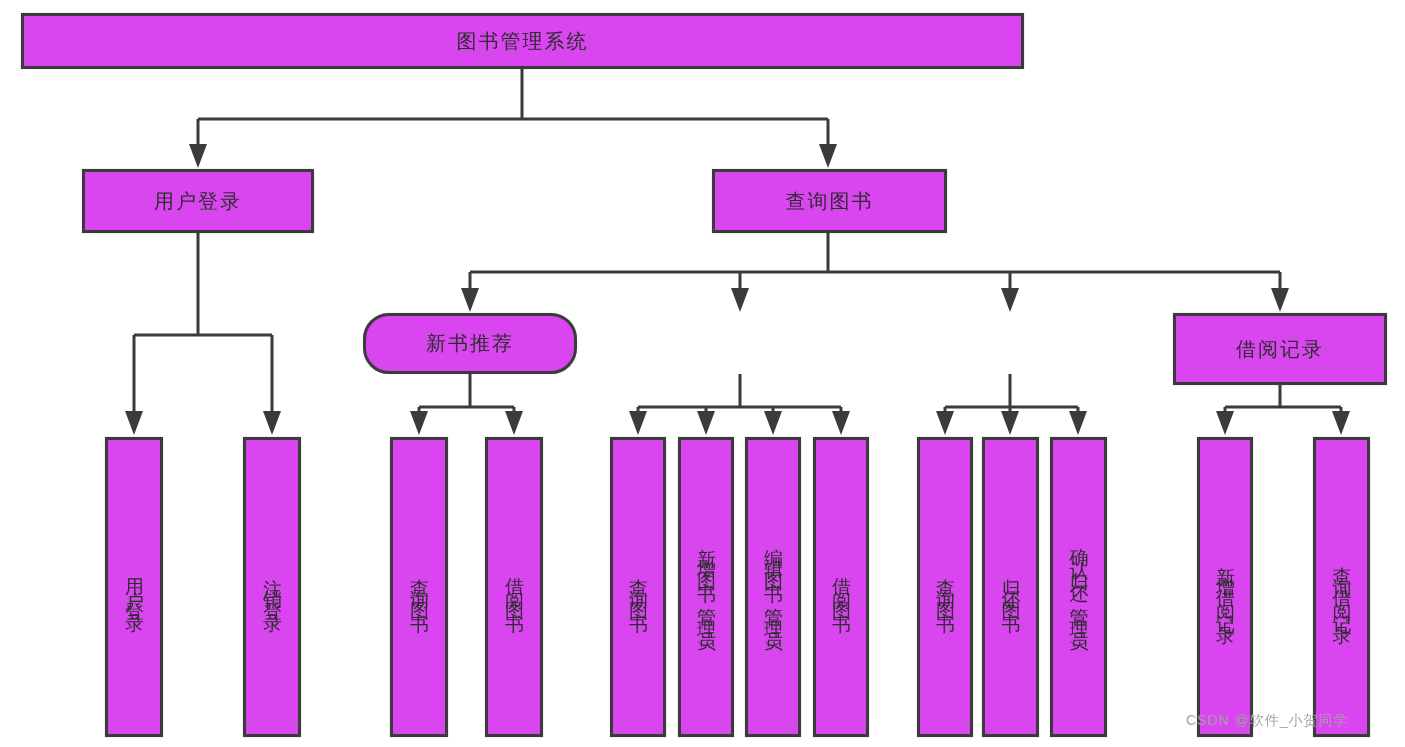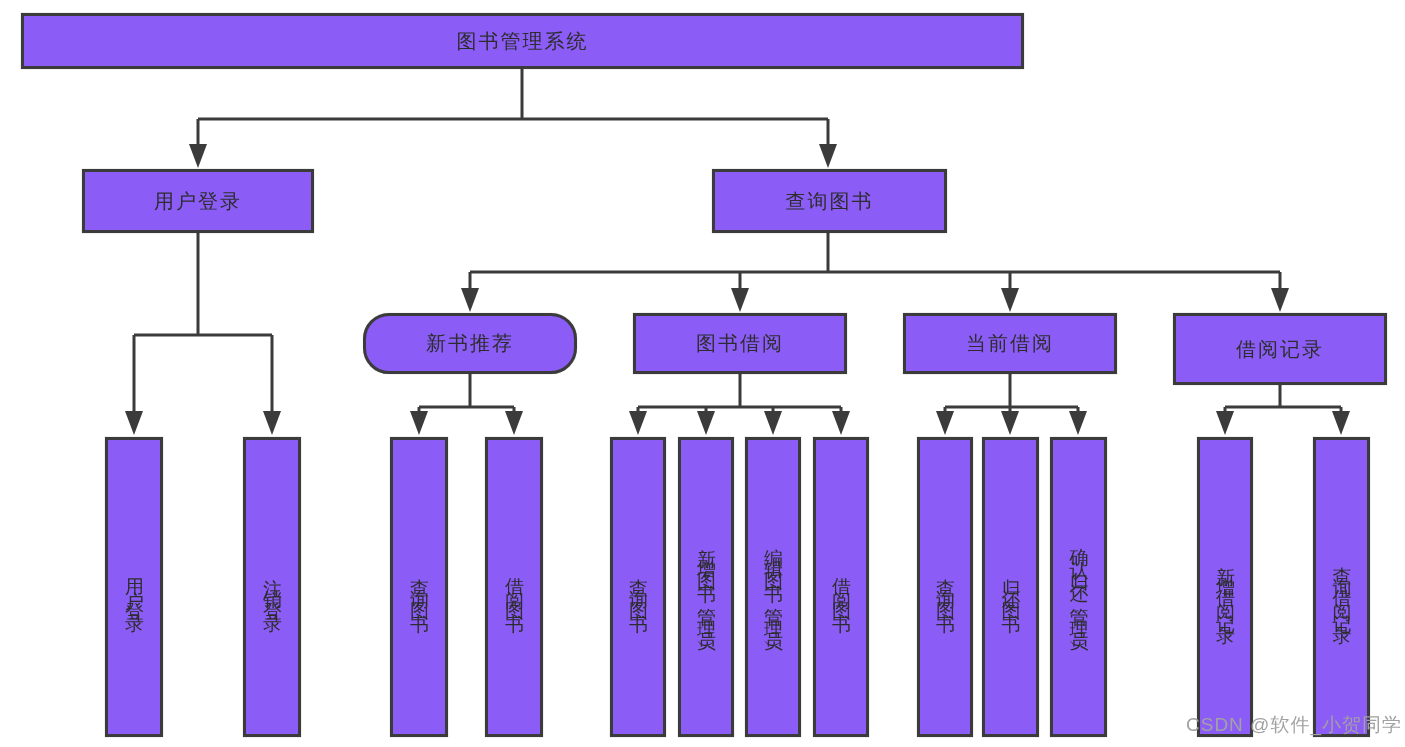--- a/index.html
+++ b/index.html
@@ -23,21 +23,21 @@
     stroke-width: 3;
   }
   .wires polygon {
     fill: #3b3b3b;
     stroke: none;
   }
   .node {
     position: absolute;
     box-sizing: border-box;
     border: 3px solid #3b3b3b;
-    background: #8b5cf6;
+    background: #d946ef;
     color: #2d2d2d;
     display: flex;
     align-items: center;
     justify-content: center;
     z-index: 1;
     box-shadow: 0 0 1px rgba(0,0,0,0.35);
   }
   .node.h {
     font-size: 20px;
     letter-spacing: 2px;
@@ -46,21 +46,21 @@
   .node.v {
     writing-mode: vertical-rl;
     text-orientation: mixed;
     font-size: 19px;
     letter-spacing: 12px;
     line-height: 1.1;
   }
   .watermark {
     position: absolute;
     z-index: 2;
-    font-size: 19px;
+    font-size: 14px;
     letter-spacing: 1px;
     color: #a2a2a2;
     white-space: nowrap;
   }
 </style>
 </head>
 <body>
 
 <div class="stage">
 
@@ -106,22 +106,20 @@
       <polygon points="1332,411 1350,411 1341,435"></polygon>
     </g>
   </svg>
 
   <div class="node h" style="left:21px; top:13px; width:1003px; height:56px;">图书管理系统</div>
 
   <div class="node h" style="left:82px; top:169px; width:232px; height:64px;">用户登录</div>
   <div class="node h" style="left:712px; top:169px; width:235px; height:64px;">查询图书</div>
 
   <div class="node h" style="left:363px; top:313px; width:214px; height:61px;border-radius:26px;">新书推荐</div>
-  <div class="node h" style="left:633px; top:313px; width:214px; height:61px;">图书借阅</div>
-  <div class="node h" style="left:903px; top:313px; width:214px; height:61px;">当前借阅</div>
   <div class="node h" style="left:1173px; top:313px; width:214px; height:72px;">借阅记录</div>
 
   <div class="node v" style="left:105px; top:437px; width:58px; height:300px;">用户登录</div>
   <div class="node v" style="left:243px; top:437px; width:58px; height:300px;">注销登录</div>
 
   <div class="node v" style="left:390px; top:437px; width:58px; height:300px;">查询图书</div>
   <div class="node v" style="left:485px; top:437px; width:58px; height:300px;">借阅图书</div>
 
   <div class="node v" style="left:610px; top:437px; width:56px; height:300px;">查询图书</div>
   <div class="node v" style="left:678px; top:437px; width:56px; height:300px;">新增图书（管理员）</div>

